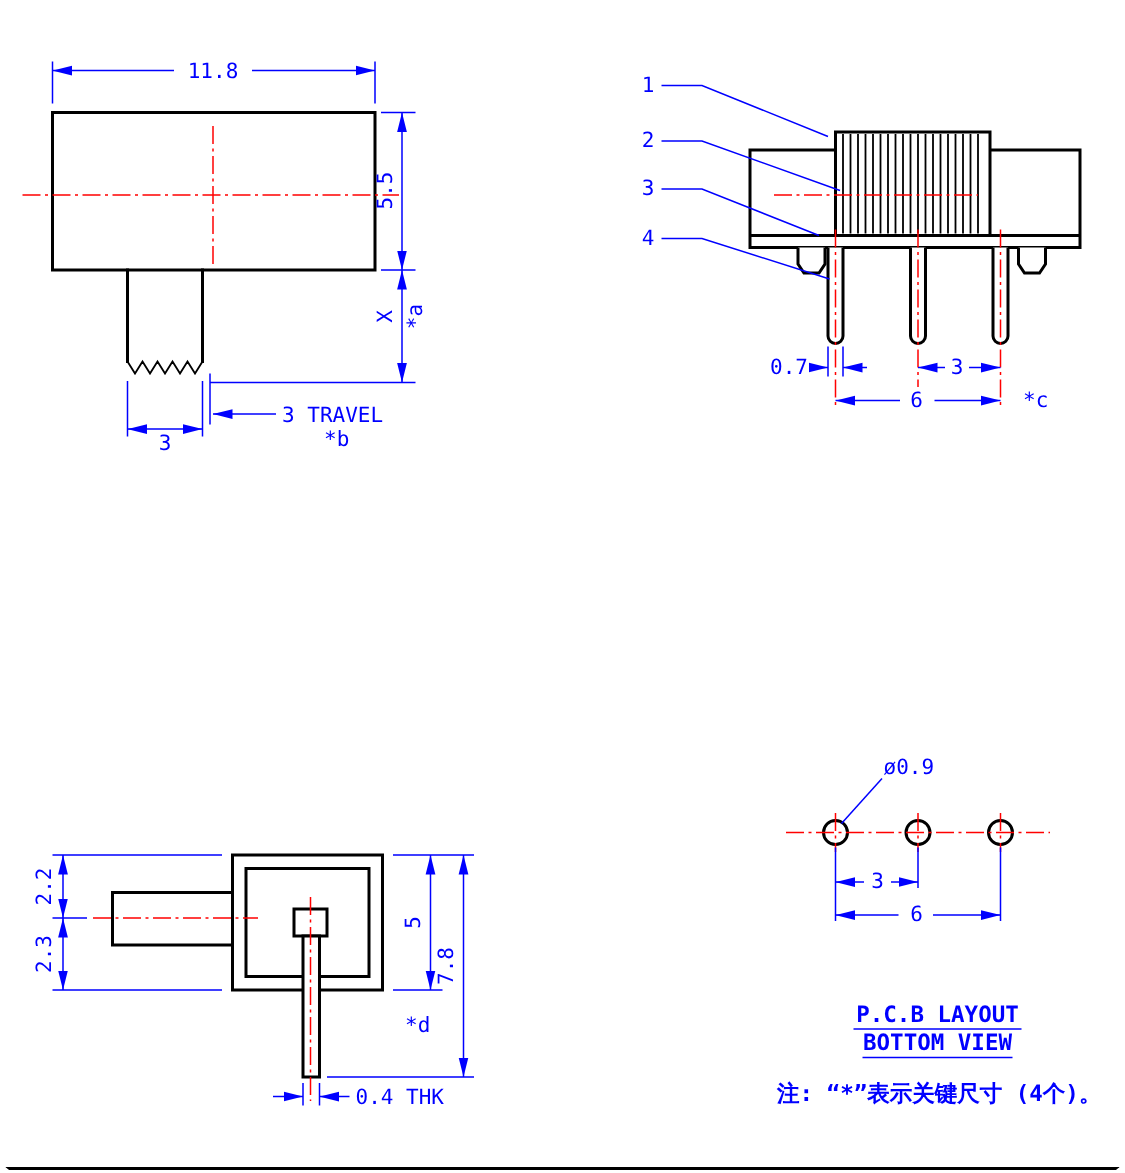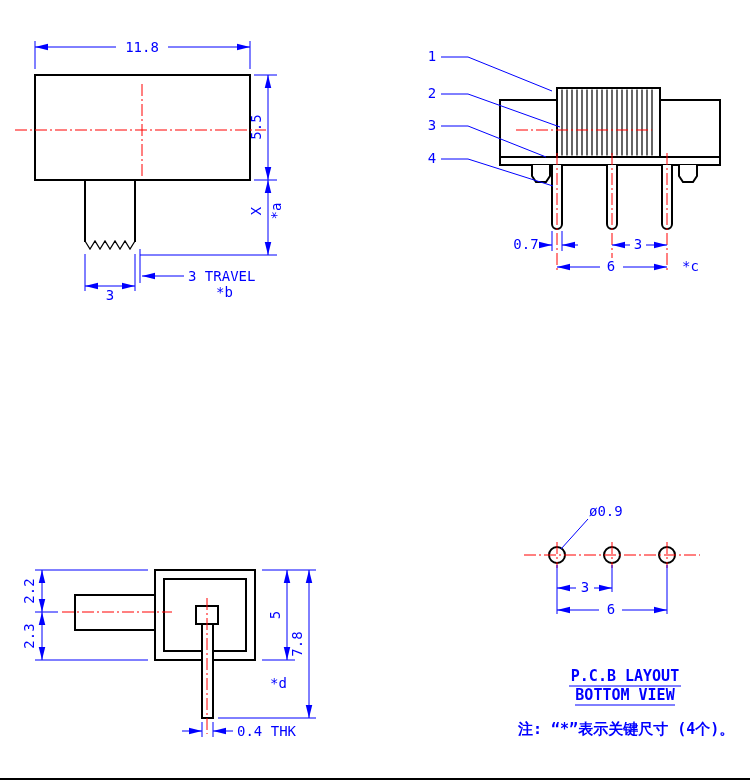--- a/index.html
+++ b/index.html
@@ -1,18 +1,18 @@
 <!DOCTYPE html>
 <html style="--obj: #000000; --dim: #0000ff; --cl: #ff0000; --bg: #ffffff;"><head>
 <meta charset="utf-8">
 <style>
   :root { --obj:#000000; --dim:#0000ff; --cl:#ff0000; --bg:#ffffff; }
   * { margin:0; padding:0; box-sizing:border-box; }
   html,body { background:var(--bg); }
-  .sheet { position:relative; width:750px; height:782px; background:var(--bg); overflow:hidden; }
+  .sheet { position:relative; width:750px; height:782px; background:var(--bg); overflow:hidden;border-radius:13px; }
   svg { display:block; }
   .obj  { stroke:var(--obj); stroke-width:2; fill:none; stroke-linecap:square; }
   .objf { stroke:var(--obj); stroke-width:2; fill:#ffffff; }
   .thin { stroke-width:1.2; }
   .cl   { stroke:var(--cl); stroke-width:1; fill:none; stroke-dasharray:12 3 2 3; }
   .dim  { stroke:var(--dim); stroke-width:1; fill:none; }
   text  { font-family:"DejaVu Sans Mono","Liberation Mono",monospace; font-size:14px; fill:var(--dim); }
   .t15  { font-size:15px; font-weight:bold; }
 </style>
 </head>

